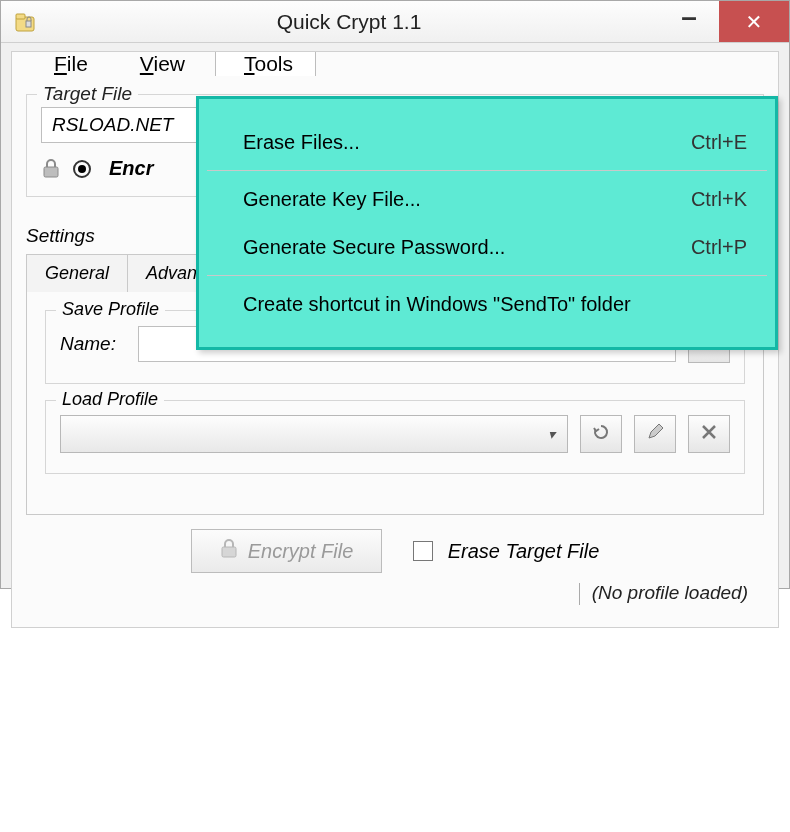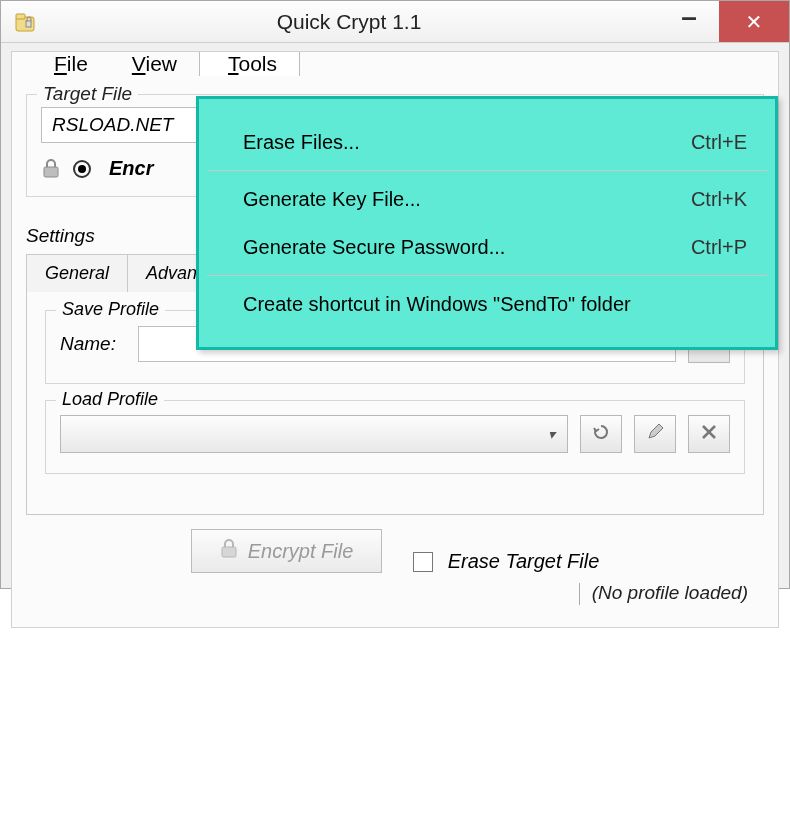--- a/index.html
+++ b/index.html
@@ -10,21 +10,21 @@
 
 .titlebar { height: 42px; background: linear-gradient(#fdfdfd,#f0f0f0); display: flex; align-items: center; border-bottom: 1px solid #cfcfcf; }
 .titlebar .app-icon { width: 28px; height: 28px; margin-left: 10px; display:flex; align-items:center; justify-content:center; }
 .titlebar .title { flex: 1; text-align: center; font-size: 21px; color: #222; }
 .titlebar .winbtns { display: flex; height: 100%; }
 .titlebar .winbtn { width: 60px; display: flex; align-items: center; justify-content: center; font-size: 18px; color:#333; }
 .titlebar .winbtn.close { background: #c75050; color:#fff; width: 70px; font-size:20px; }
 .titlebar .winbtn.min { font-weight:bold; font-size:28px; padding-bottom:10px; }
 
 
-.menubar { height: 46px; background: #fbfbfb; border-bottom: 1px solid #d0d0d0; display: flex; align-items: stretch; padding: 0 20px; position: relative; margin: 8px 10px 0 10px; border:1px solid #d0d0d0; border-bottom:none;}
+.menubar { height: 46px; background: #fbfbfb; border-bottom: 1px solid #d0d0d0; display: flex; align-items: stretch; padding: 0 20px; position: relative; margin: 8px 10px 0 10px; border:1px solid #d0d0d0; border-bottom:none;gap:8px;}
 .menubar .menuitem { padding: 0 22px; display: flex; align-items: center; font-size: 21px; color: #000; }
 .menubar .menuitem .ul { text-decoration: underline; text-underline-offset: 2px; }
 .menubar .menuitem.active { background:#fff; border-left:1px solid #bdbdbd; border-right:1px solid #bdbdbd;padding-left:28px; }
 
 
 .menudrop { position:absolute; top:96px; left:196px; width:582px; background:#5eead4; border:3px solid #14b8a6; box-shadow:3px 3px 6px rgba(0,0,0,.2); z-index:50; padding: 19px 0; }
 .menudrop .mrow { display:flex; align-items:center; height:48px; padding:0 28px 0 44px; font-size:20px; }
 .menudrop .mrow .lbl { flex:1; }
 .menudrop .mrow .sc { color:#333; }
 .menudrop .msep { height:1px; background:#c9c9c9; margin:4px 8px; }
@@ -205,21 +205,21 @@
                   </svg>
               </span>
             </div>
           </div>
         </div>
 
       </div>
     </div>
 
     <div class="footer">
-      <div style="display:flex; align-items:flex-end; justify-content:center; gap:31px;">
+      <div style="display:flex; align-items:center; justify-content:center; gap:31px;">
         <div class="bigbtn">
           <span>
             <svg width="18" height="20" viewBox="0 0 18 20">
                 <rect x="2" y="8" width="14" height="10" rx="1.5" fill="#d6d6d6" stroke="#b6b6b6"></rect>
                 <path d="M5 8 V5 a4 4 0 0 1 8 0 V8" fill="none" stroke="#b6b6b6" stroke-width="2"></path>
               </svg>
           </span>
           <span>Encrypt File</span>
         </div>
         <div>

